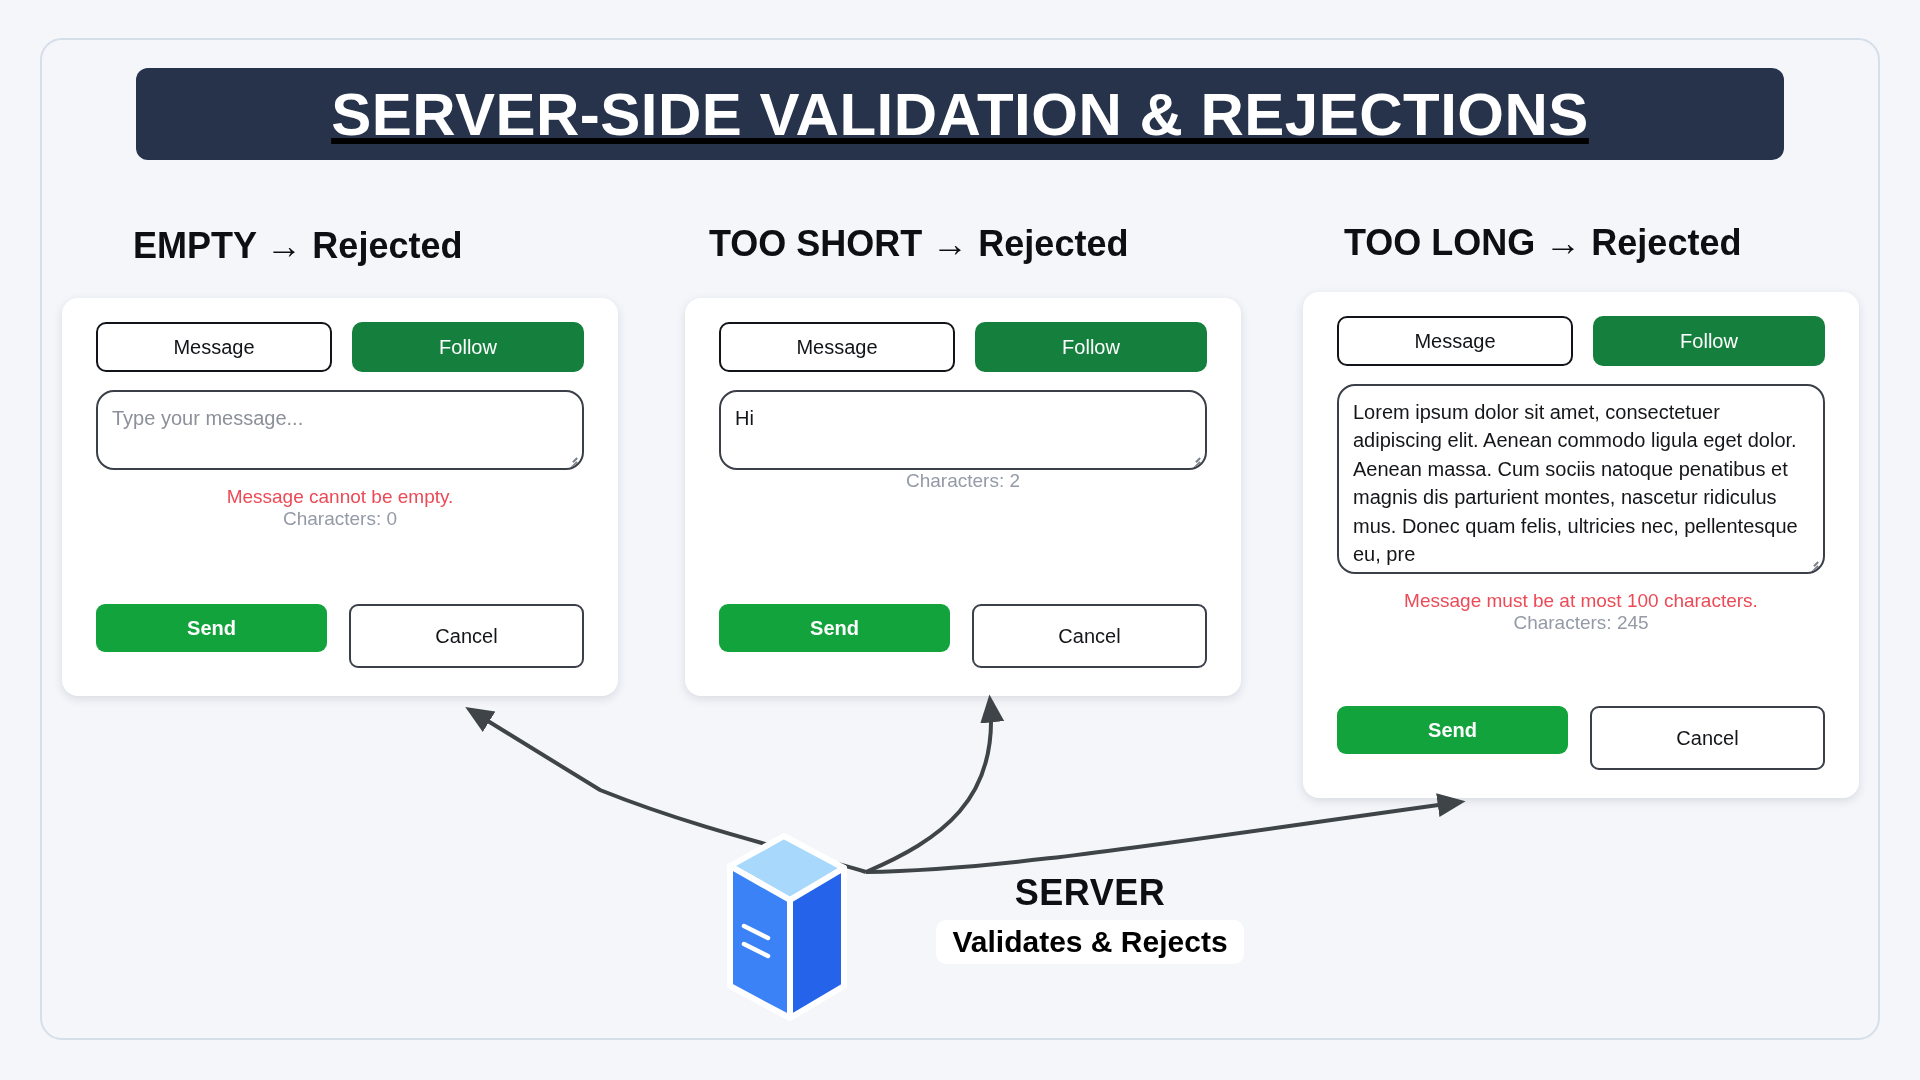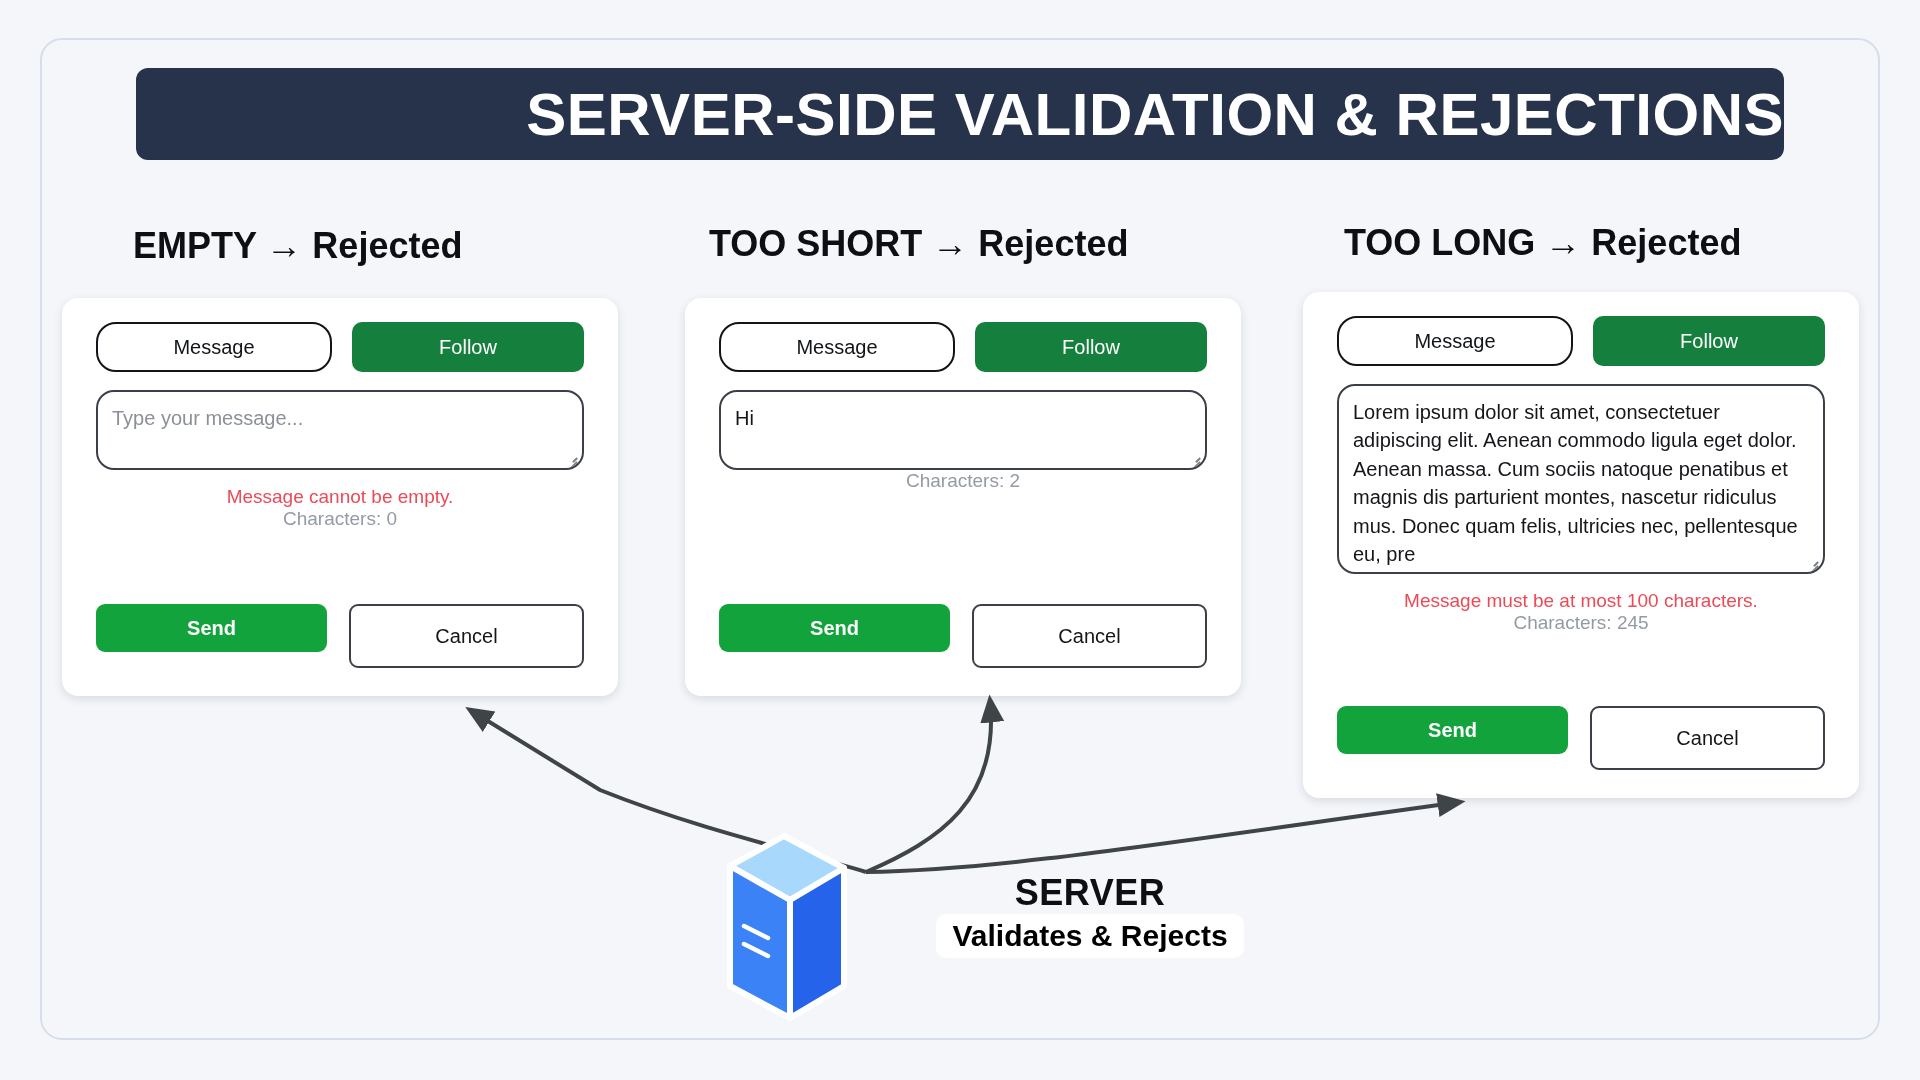--- a/index.html
+++ b/index.html
@@ -36,21 +36,22 @@
   .title-banner {
     position: absolute;
     left: 136px;
     top: 68px;
     width: 1648px;
     height: 92px;
     background: #27334b;
     border-radius: 12px;
     display: flex;
     align-items: center;
-    justify-content: flex-end;
+    justify-content: center;
+    text-decoration: underline;
   }
   .title-text {
     color: #ffffff;
     font-size: 60px;
     font-weight: bold;
     letter-spacing: 0.5px;
     white-space: nowrap;
     font-family: "Liberation Sans", sans-serif;
   }
 
@@ -90,21 +91,21 @@
   .action-row {
     display: flex;
     gap: 20px;
     align-items: stretch;
   }
   .btn-message {
     flex: 1;
     height: 50px;
     background: #ffffff;
     border: 2px solid #111418;
-    border-radius: 20px;
+    border-radius: 10px;
     display: flex;
     align-items: center;
     justify-content: center;
     font-size: 20px;
     color: #111418;
     box-sizing: border-box;
     font-family: "Liberation Sans", sans-serif;
   }
   .btn-follow {
     flex: 1;
@@ -235,20 +236,21 @@
   }
   .server-title {
     font-size: 36px;
     font-weight: bold;
     color: #0d0f14;
     text-align: center;
     letter-spacing: 0.5px;
     font-family: "Liberation Sans", sans-serif;
   }
   .server-subtitle-chip {
+    margin-top: 6px;
     display: inline-block;
     background: #ffffff;
     border-radius: 10px;
     padding: 5px 16px;
     font-size: 30px;
     font-weight: bold;
     color: #000000;
     white-space: nowrap;
     font-family: "Liberation Sans", sans-serif;
   }

